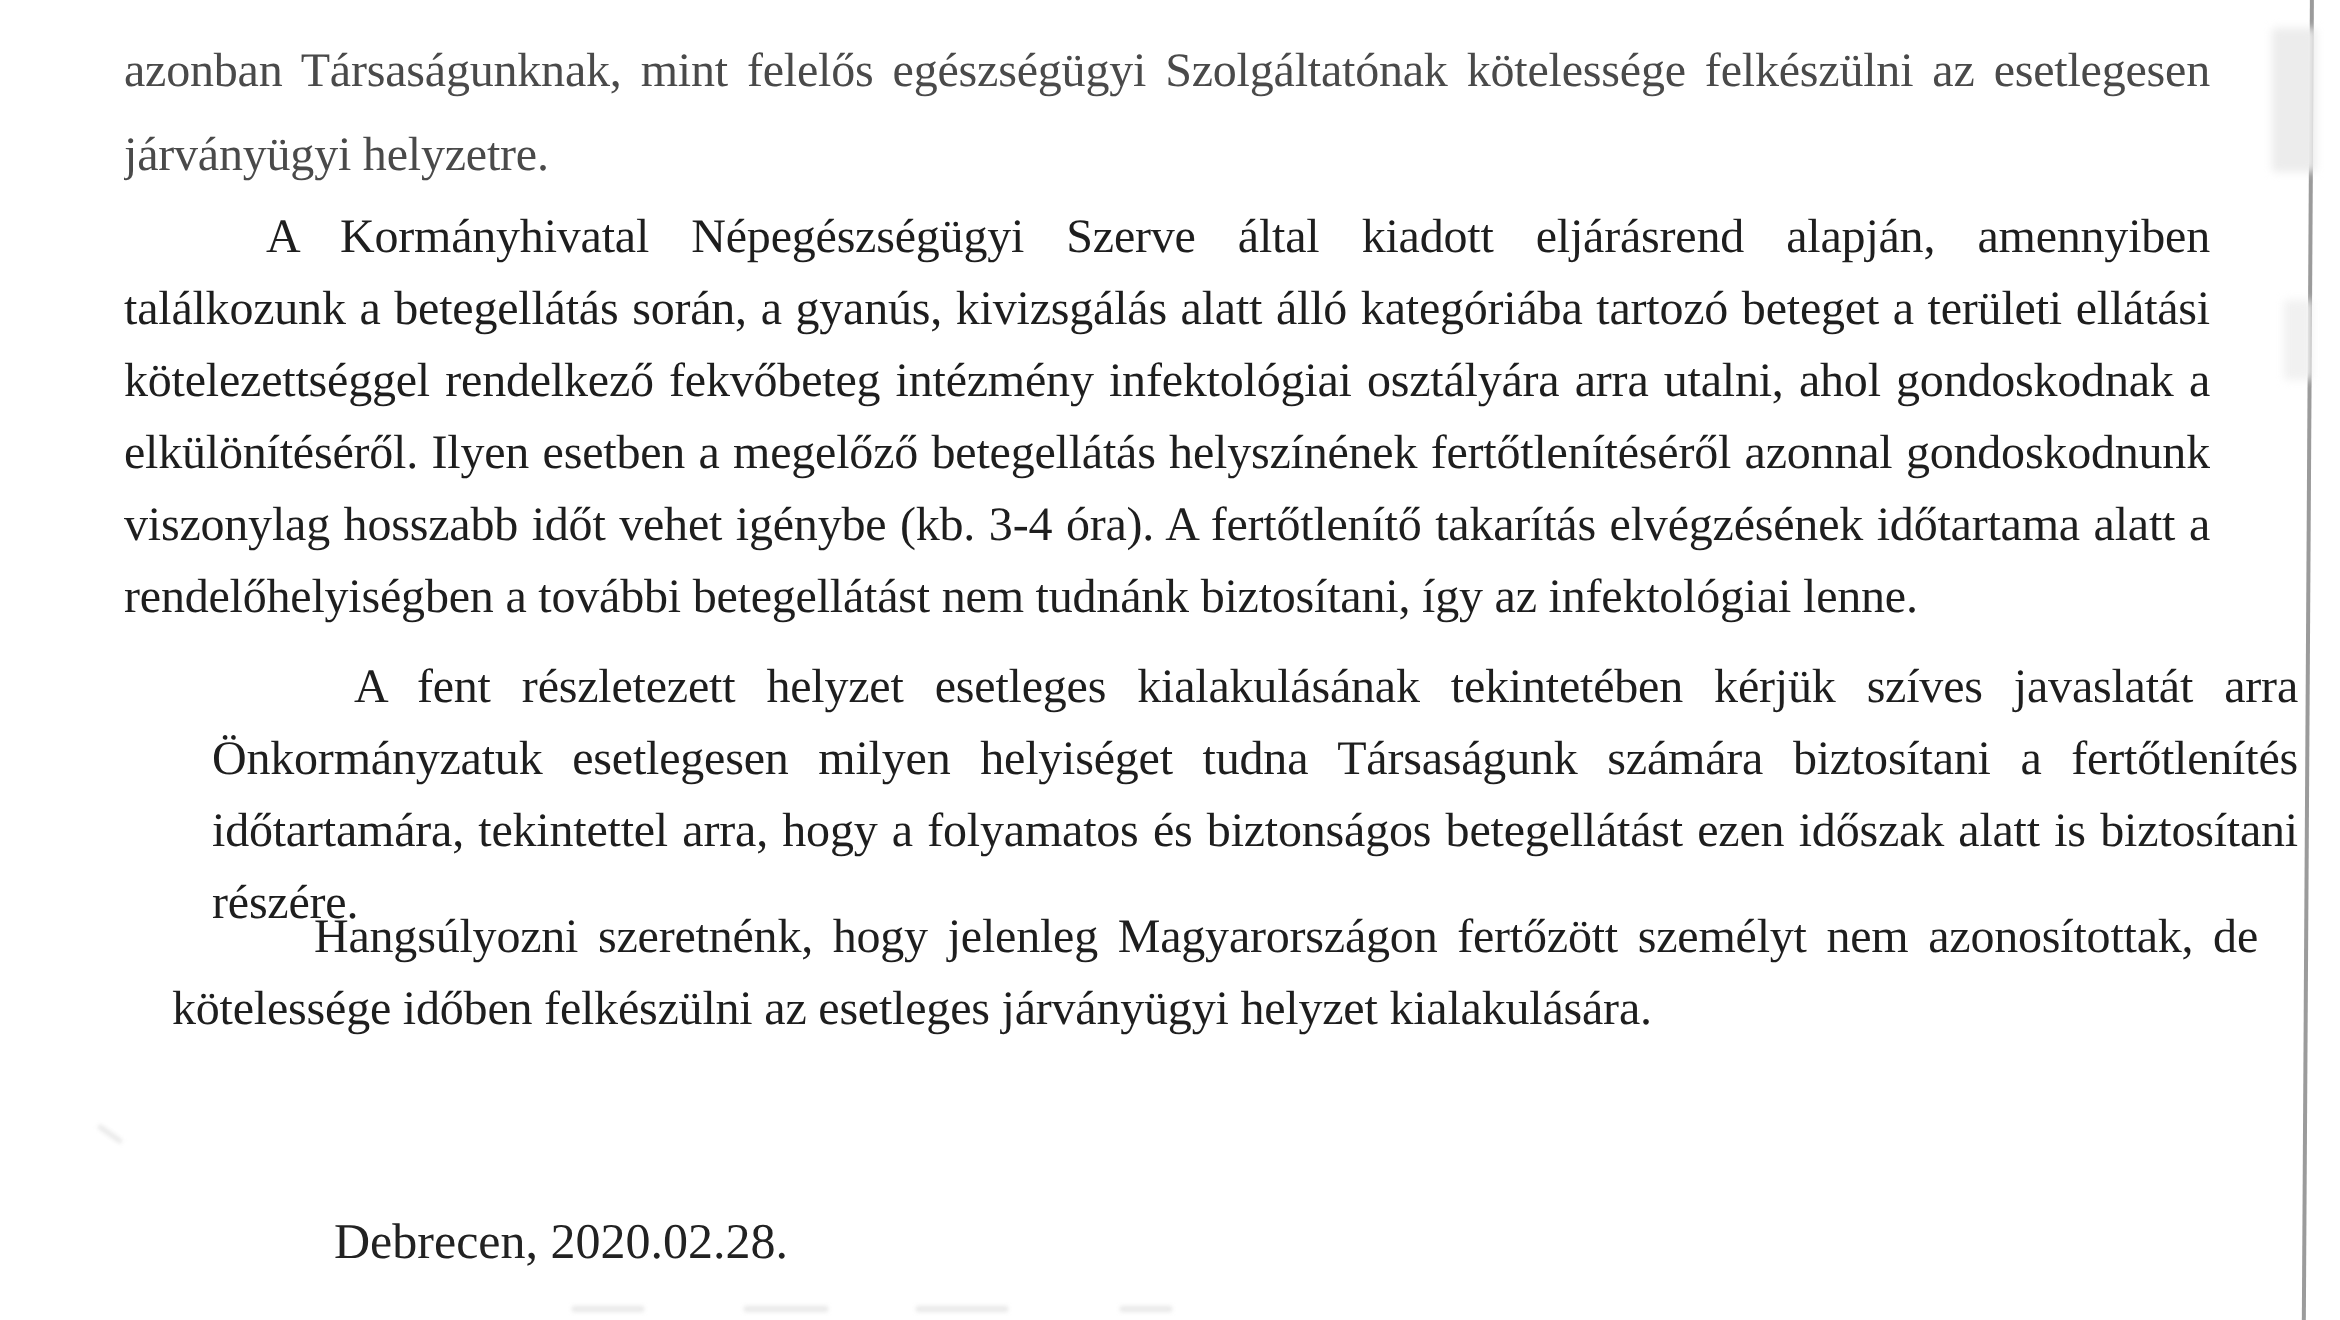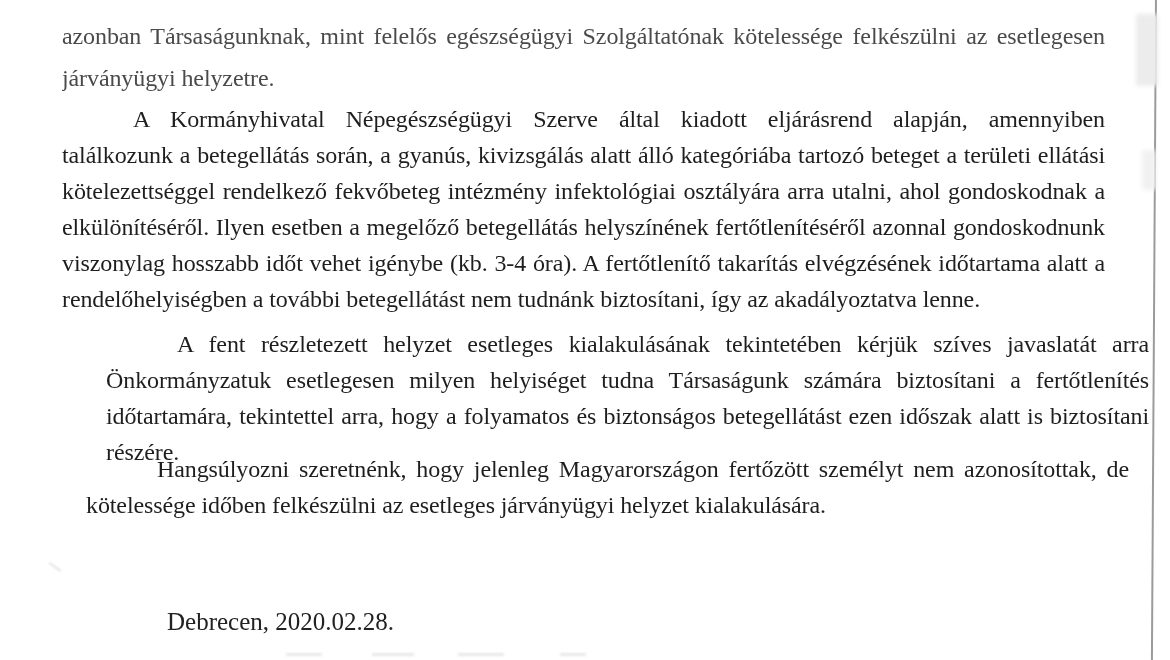--- a/index.html
+++ b/index.html
@@ -71,21 +71,21 @@
       <div class="para p1 cont">
         <div class="line">azonban Társaságunknak, mint felelős egészségügyi Szolgáltatónak kötelessége felkészülni az esetlegesen kirobbanó</div>
         <div class="line last">járványügyi helyzetre.</div>
       </div>
       <div class="para p2">
         <div class="line first">A Kormányhivatal Népegészségügyi Szerve által kiadott eljárásrend alapján, amennyiben fertőzésgyanús esettel</div>
         <div class="line">találkozunk a betegellátás során, a gyanús, kivizsgálás alatt álló kategóriába tartozó beteget a területi ellátási</div>
         <div class="line">kötelezettséggel rendelkező fekvőbeteg intézmény infektológiai osztályára arra utalni, ahol gondoskodnak a személy</div>
         <div class="line">elkülönítéséről. Ilyen esetben a megelőző betegellátás helyszínének fertőtlenítéséről azonnal gondoskodnunk kell, mely</div>
         <div class="line">viszonylag hosszabb időt vehet igénybe (kb. 3-4 óra). A fertőtlenítő takarítás elvégzésének időtartama alatt a</div>
-        <div class="line last">rendelőhelyiségben a további betegellátást nem tudnánk biztosítani, így az akadályoztatva lenne.</div>
+        <div class="line last">rendelőhelyiségben a további betegellátást nem tudnánk biztosítani, így az infektológiai lenne.</div>
       </div>
       <div class="para p3">
         <div class="line first">A fent részletezett helyzet esetleges kialakulásának tekintetében kérjük szíves javaslatát arra vonatkozóan, hogy</div>
         <div class="line">Önkormányzatuk esetlegesen milyen helyiséget tudna Társaságunk számára biztosítani a fertőtlenítés elvégzésének</div>
         <div class="line">időtartamára, tekintettel arra, hogy a folyamatos és biztonságos betegellátást ezen időszak alatt is biztosítani kell a lakosok</div>
         <div class="line last">részére.</div>
       </div>
       <div class="para p4">
         <div class="line first">Hangsúlyozni szeretnénk, hogy jelenleg Magyarországon fertőzött személyt nem azonosítottak, de Társaságunknak</div>
         <div class="line last">kötelessége időben felkészülni az esetleges járványügyi helyzet kialakulására.</div>

